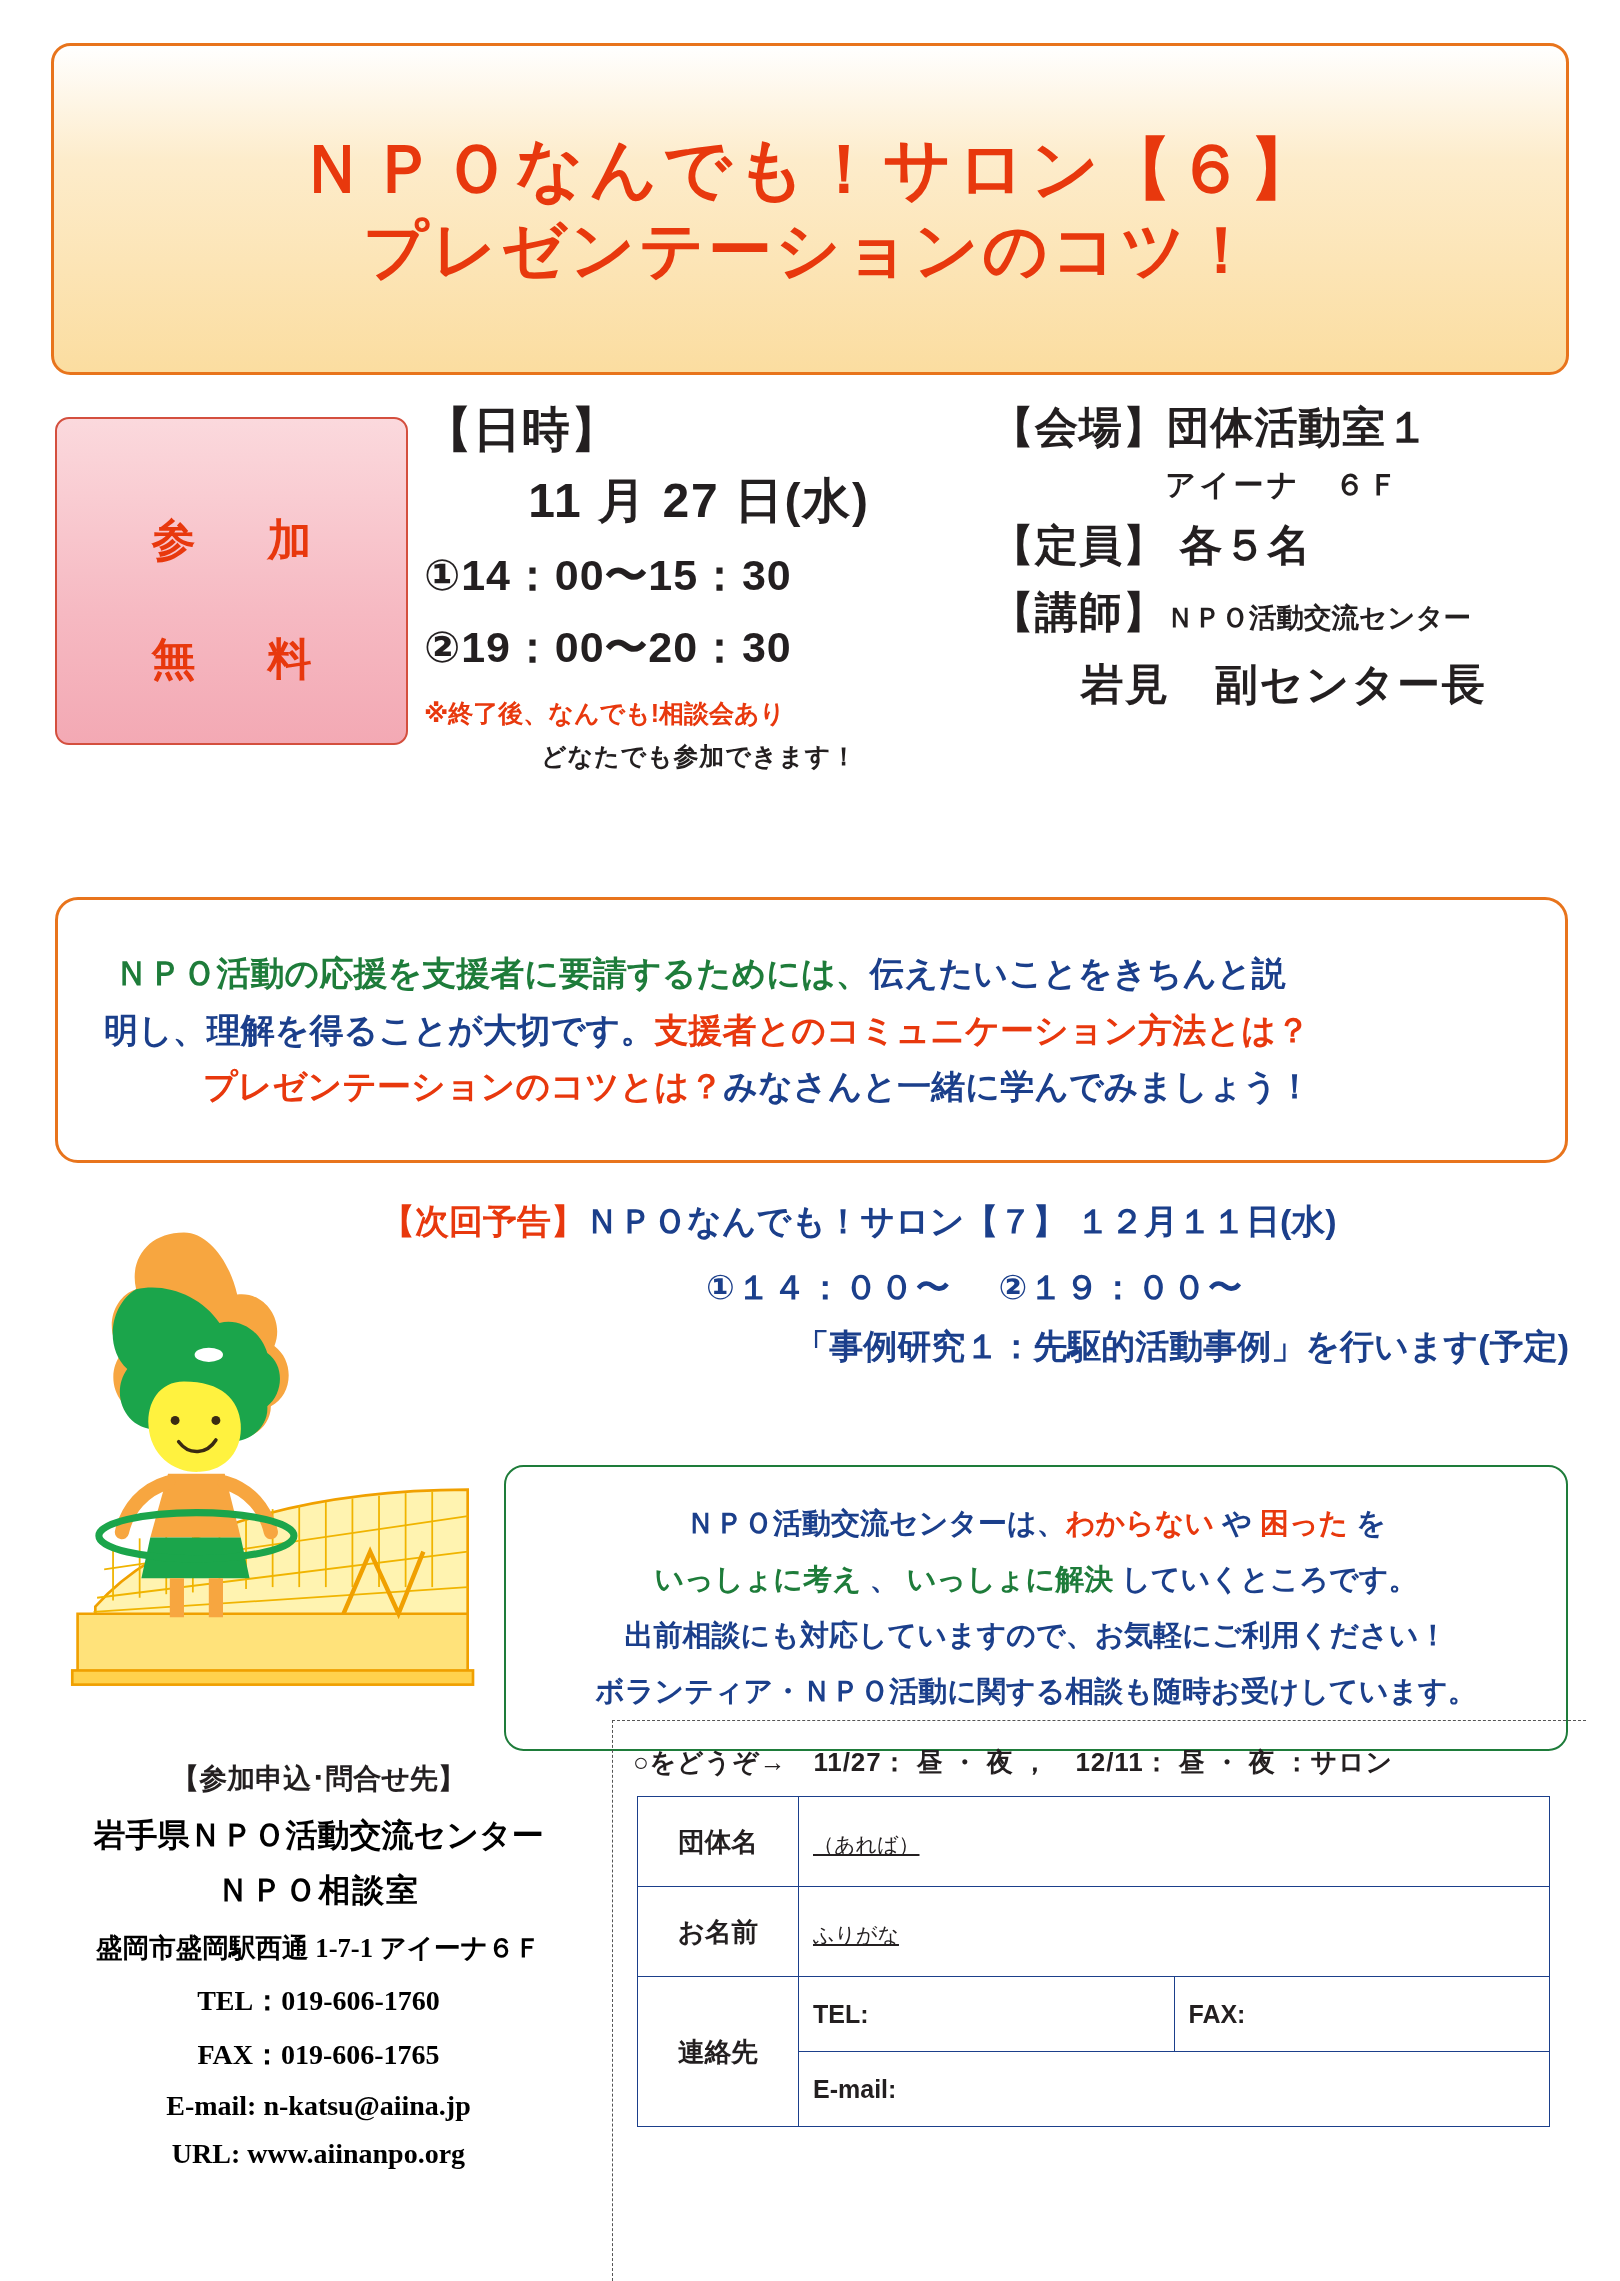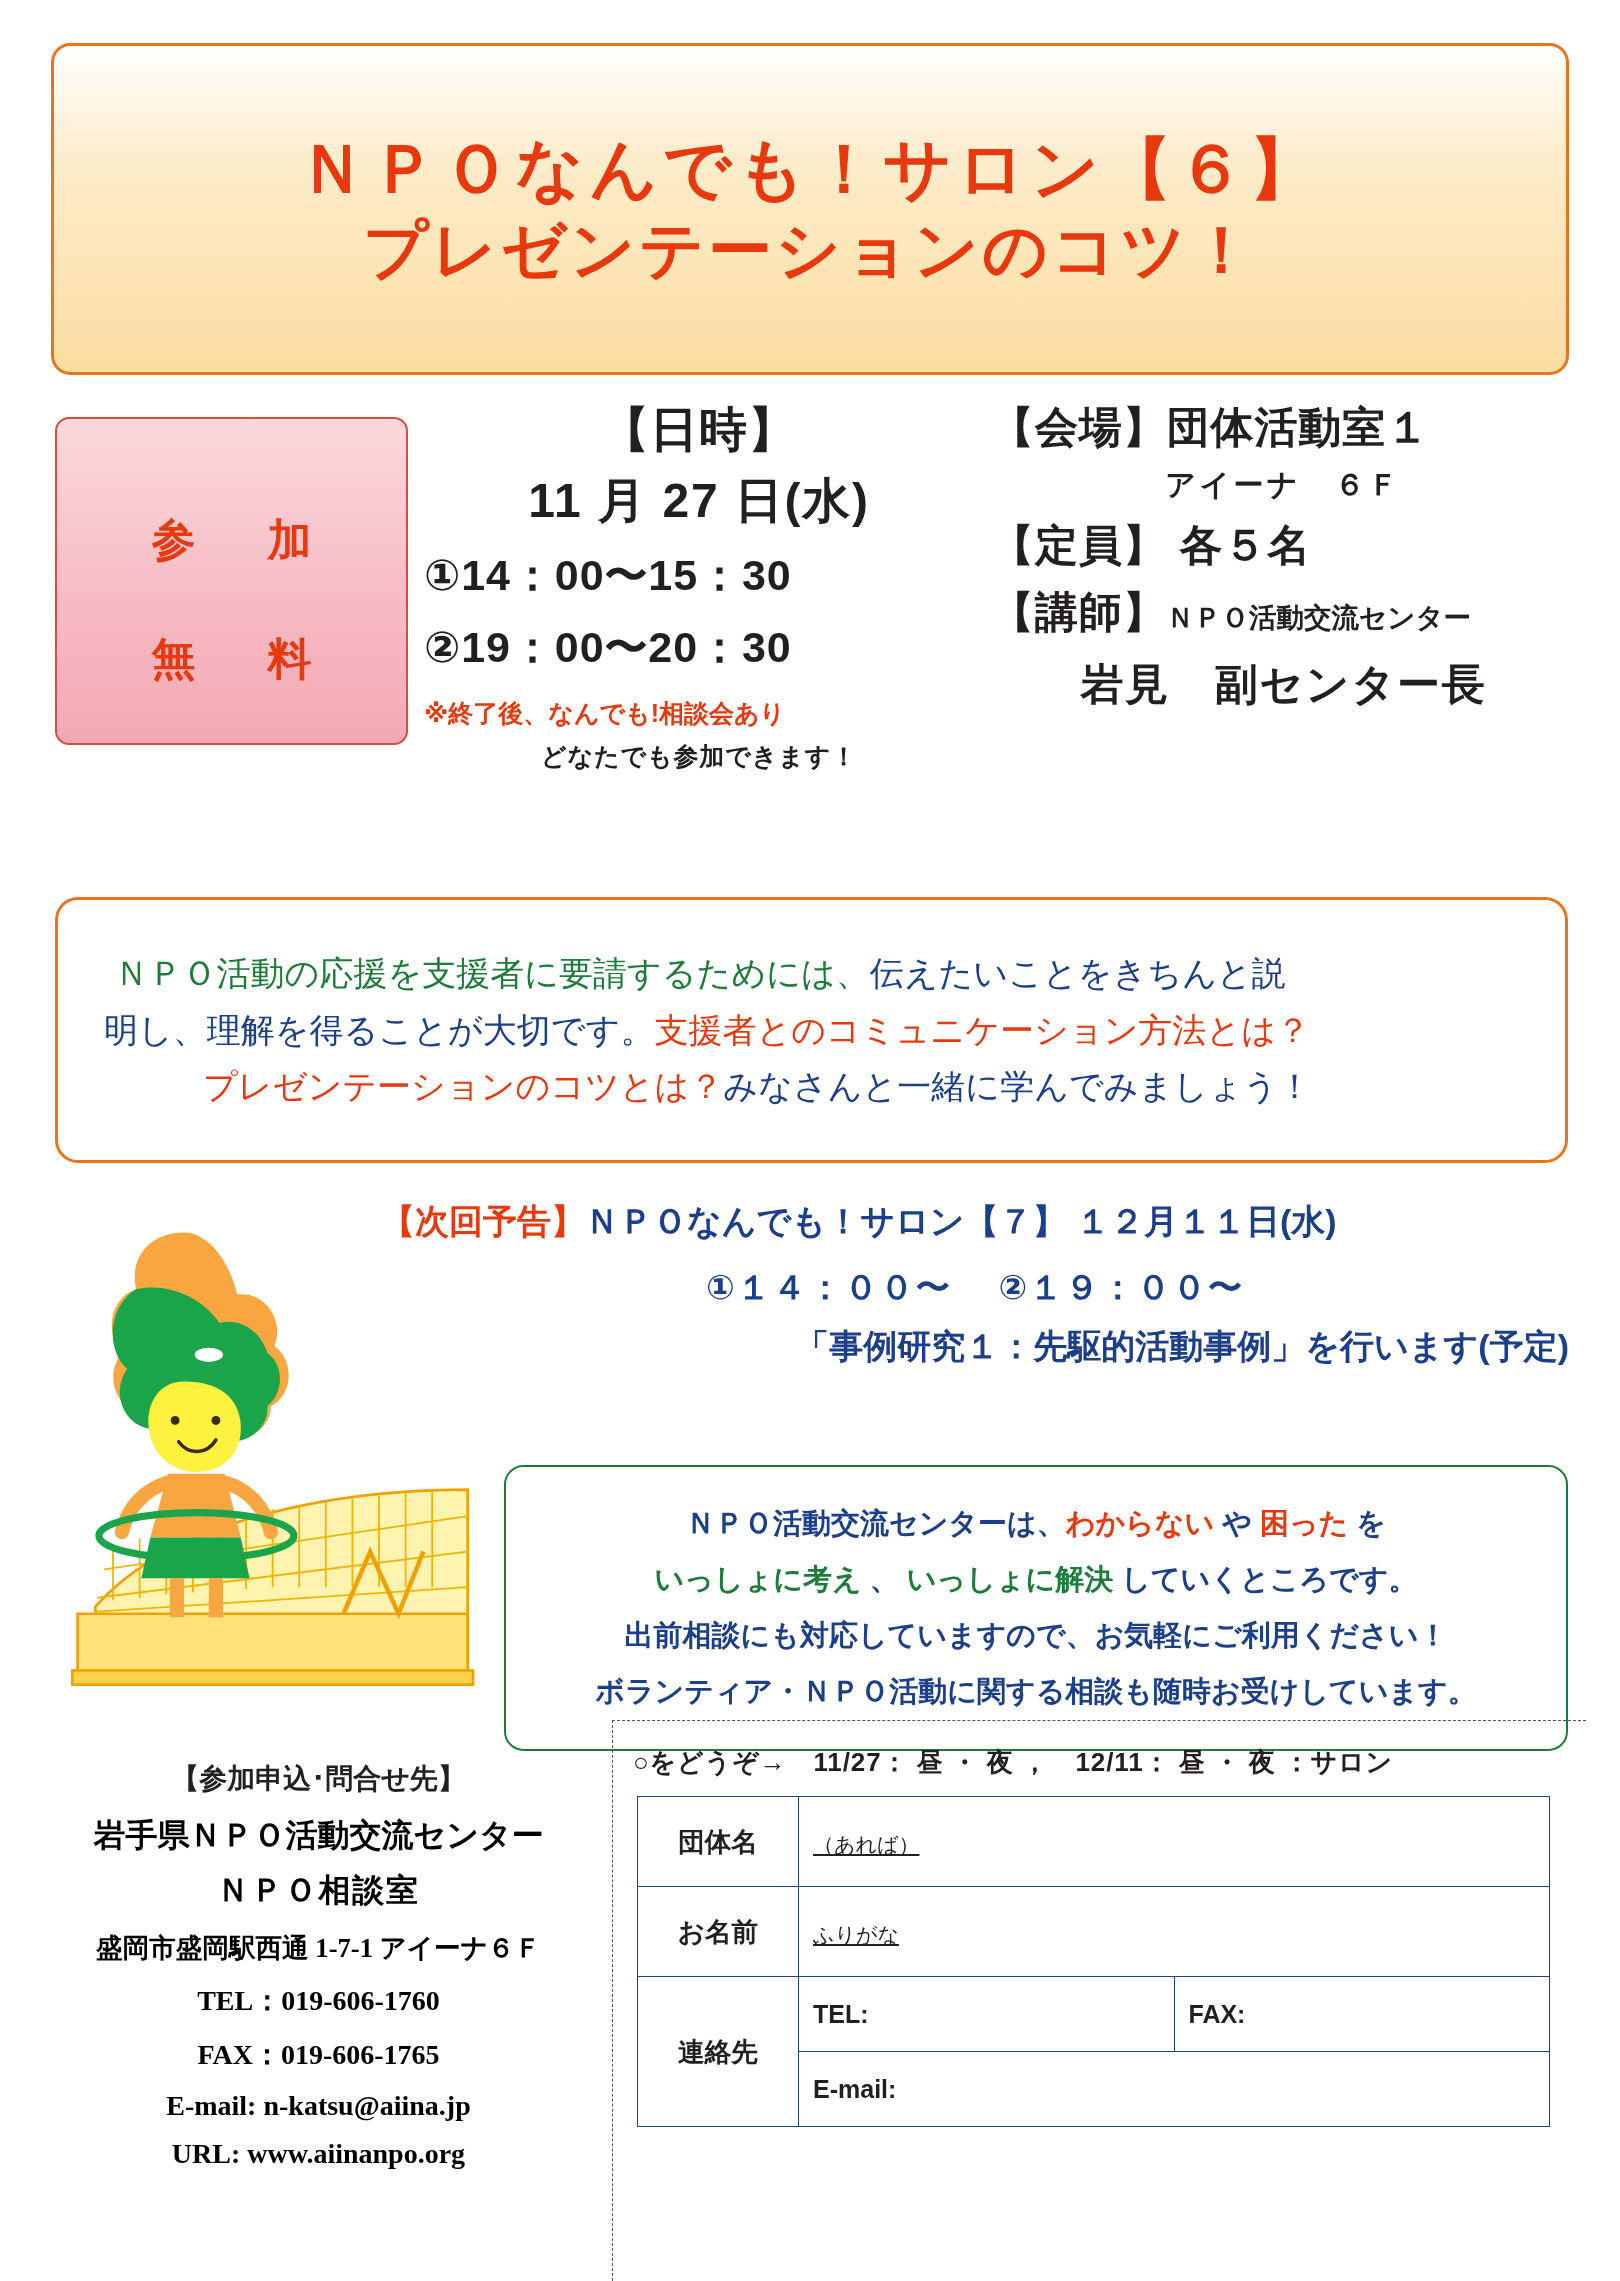--- a/index.html
+++ b/index.html
@@ -85,21 +85,20 @@
     left: 424px;
     top: 401px;
     width: 550px;
     color: #231f20;
   }
   .info-left .lbl-big {
     font-size: 48px;
     font-weight: bold;
     line-height: 1.2;
     letter-spacing: 0.9px;
-    text-align: center;
   }
   .info-left .date-big {
     font-size: 48px;
     font-weight: bold;
     text-align: center;
     margin-top: 10.6px;
     letter-spacing: 1.8px;
   }
   .info-left .time-row {
     font-size: 43px;
@@ -178,21 +177,21 @@
     border-radius: 23px;
     background: #ffffff;
     padding: 23px 30px;
     display: flex;
     flex-direction: column;
     justify-content: center;
     gap: 14px;
   }
   .desc-line {
     font-size: 34px;
-    font-weight: normal;
+    font-weight: bold;
     line-height: 1.25;
     white-space: nowrap;
   }
   .desc-line.l1 { padding-left: 26.6px; }
   .desc-line.l2 { padding-left: 16px; }
   .desc-line.l3 { padding-left: 115px; }
   .t-green { color: #1e7c3a; }
   .t-blue  { color: #1b3f8b; }
   .t-red   { color: #e8380d; }
 

